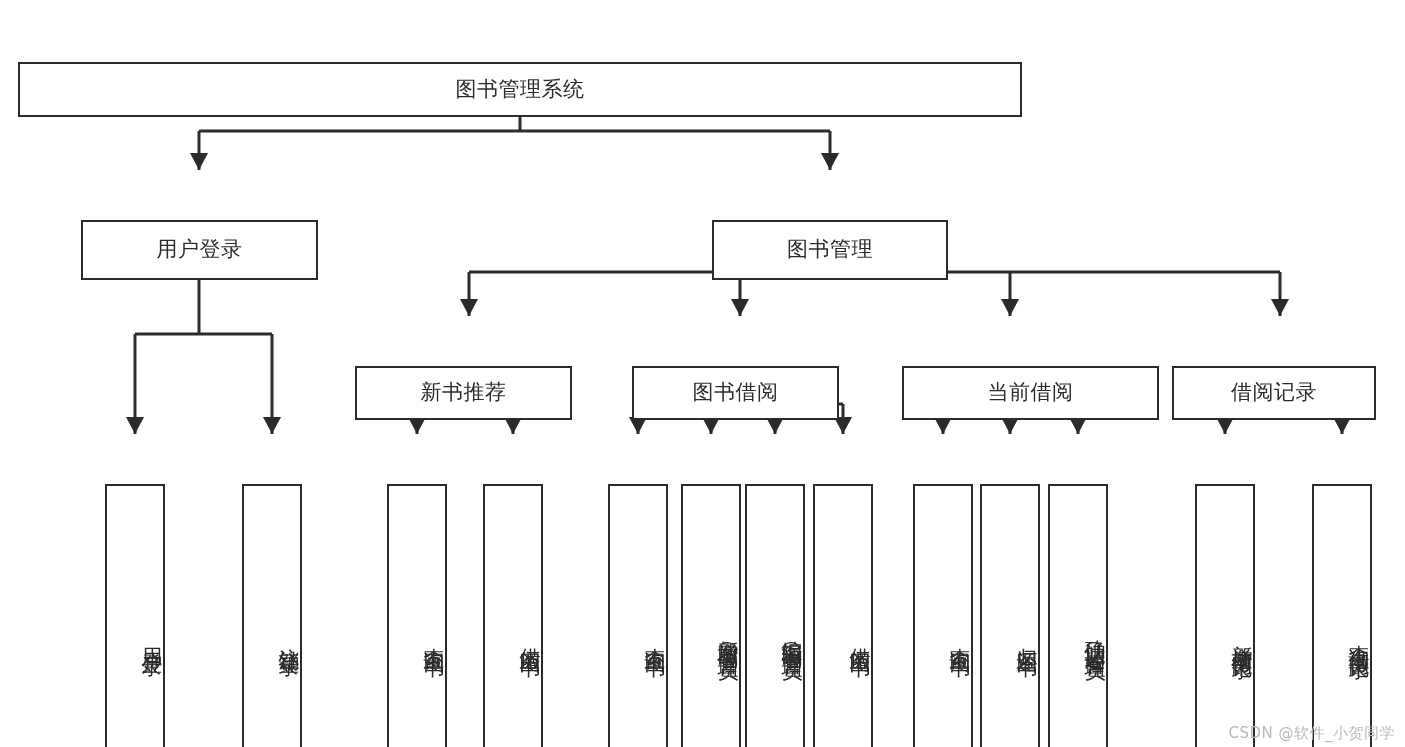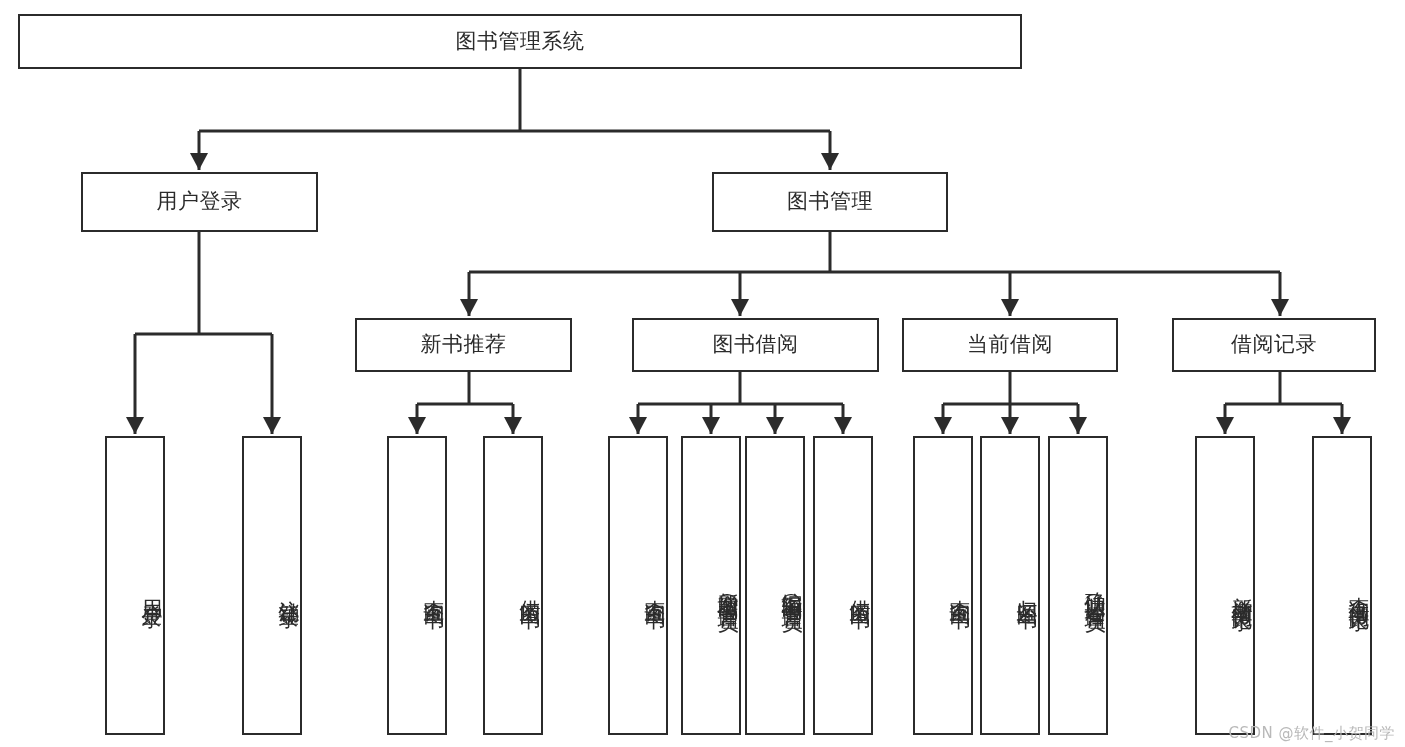--- a/index.html
+++ b/index.html
@@ -29,20 +29,21 @@
   }
   .node-box {
     position: absolute;
     box-sizing: border-box;
     background: #ffffff;
     border: 2px solid #2b2b2b;
     display: flex;
     align-items: center;
     justify-content: center;
     color: #2b2b2b;
+    margin-top: 48px;
   }
   .node-box.horiz {
     font-size: 21px;
     letter-spacing: 0.5px;
     line-height: 1.2;
   }
   .node-box.vert {
     writing-mode: vertical-rl;
     text-orientation: upright;
     font-size: 21px;
@@ -140,24 +141,24 @@
       </div>
       <div class="node-box horiz" style="left: 81px; top: 172px; width: 237px; height: 60px;">
         <span class="node-label">用户登录</span>
       </div>
       <div class="node-box horiz" style="left: 712px; top: 172px; width: 236px; height: 60px; align-items: center;">
         <span class="node-label">图书管理</span>
       </div>
       <div class="node-box horiz" style="left: 355px; top: 318px; width: 217px; height: 54px;">
         <span class="node-label">新书推荐</span>
       </div>
-      <div class="node-box horiz" style="left: 632px; top: 318px; width: 247px; height: 54px;">
+      <div class="node-box horiz" style="left: 632px; top: 318px; width: 207px; height: 54px;">
         <span class="node-label">图书借阅</span>
       </div>
-      <div class="node-box horiz" style="left: 902px; top: 318px; width: 216px; height: 54px;">
+      <div class="node-box horiz" style="left: 902px; top: 318px; width: 257px; height: 54px;">
         <span class="node-label">当前借阅</span>
       </div>
       <div class="node-box horiz" style="left: 1172px; top: 318px; width: 204px; height: 54px;">
         <span class="node-label">借阅记录</span>
       </div>
       <div class="node-box vert" style="left: 105px; top: 436px; width: 60px; height: 299px;">
         <span class="node-label">用户登录</span>
       </div>
       <div class="node-box vert" style="left: 242px; top: 436px; width: 60px; height: 299px;">
         <span class="node-label">注销登录</span>

